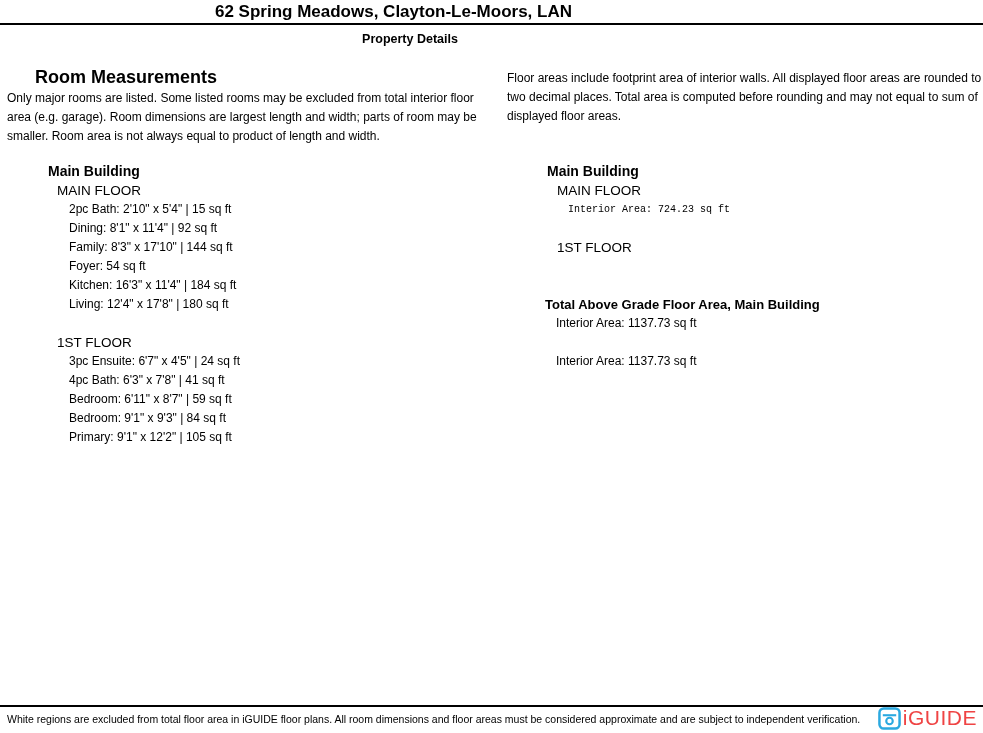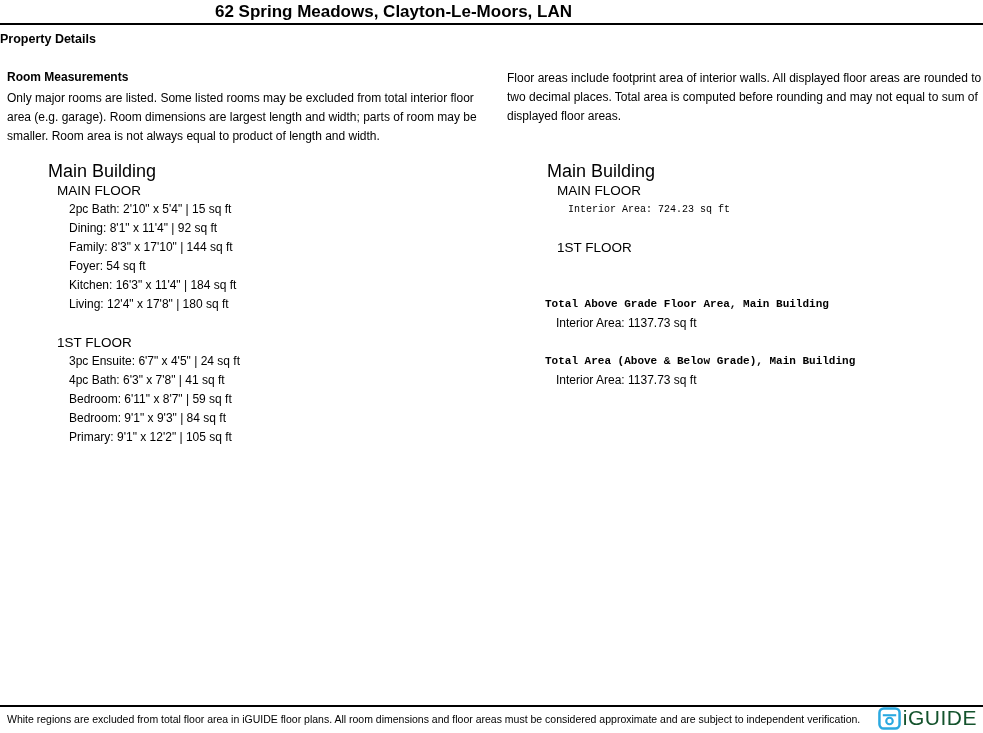--- a/index.html
+++ b/index.html
@@ -31,54 +31,55 @@
     left: 0;
     width: 983px;
     height: 2px;
     background: #000000;
   }
   .doc-subtitle {
     position: absolute;
     top: 31px;
     left: 0;
     width: 820px;
-    text-align: left;
+    text-align: center;
     font-size: 12.5px;
     font-weight: bold;
     line-height: 16px;
   }
 
   
   .col-left  { position: absolute; left: 7px;   top: 69px; width: 483px; }
   .col-right { position: absolute; left: 507px; top: 69px; width: 476px; }
 
   .section-heading {
-    font-size: 12px;
+    font-size: 18px;
     font-weight: bold;
     line-height: 16px;
     margin-bottom: 4px;
+    margin-left: 28px;
   }
   .section-desc {
     font-size: 12px;
     line-height: 19px;
     width: 480px;
   }
   .col-right .section-desc { width: 482px; }
 
   
   .list-block { position: absolute; top: 162px; }
 
   .row { height: 19px; line-height: 19px; white-space: nowrap; }
   .row.blank { height: 19px; }
 
-  .building-name { padding-left: 41px; font-size: 18px; font-weight: normal; }
+  .building-name { padding-left: 41px; font-size: 14px; font-weight: bold; }
   .floor-name    { padding-left: 50px; font-size: 13.5px; }
   .room-line     { padding-left: 62px; font-size: 12px; }
   .area-line     { padding-left: 61px; font-size: 10px; font-family: Liberation Mono, monospace; }
-  .total-label   { padding-left: 38px; font-size: 11px; font-weight: bold; font-family: Liberation Mono, monospace; }
+  .total-label   { padding-left: 38px; font-size: 13px; font-weight: bold; }
   .total-area    { padding-left: 49px; font-size: 12px; }
 
   
   .footer-rule {
     position: absolute;
     top: 705px;
     left: 0;
     width: 983px;
     height: 2px;
     background: #000000;
@@ -91,21 +92,21 @@
     line-height: 14px;
     width: 860px;
   }
   .brand {
     position: absolute;
     right: 6px;
     top: 706px;
     display: flex;
     align-items: center;
     gap: 2px;
-    color: #14532d;
+    color: #ef4444;
     text-align: center;
   }
   .brand-text {
     font-size: 21px;
     line-height: 24px;
     letter-spacing: 0.5px;
   }
 </style>
 </head>
 <body>
@@ -150,21 +151,20 @@
       <div class="row building-name" style="padding-left:40px;">Main Building</div>
       <div class="row floor-name">MAIN FLOOR</div>
       <div class="row area-line">Interior Area: 724.23 sq ft</div>
       <div class="row blank"></div>
       <div class="row floor-name">1ST FLOOR</div>
       <div class="row blank"></div>
       <div class="row blank"></div>
       <div class="row total-label">Total Above Grade Floor Area, Main Building</div>
       <div class="row total-area">Interior Area: 1137.73 sq ft</div>
       <div class="row blank"></div>
-      <div class="row total-label">Total Area (Above &amp; Below Grade), Main Building</div>
       <div class="row total-area">Interior Area: 1137.73 sq ft</div>
     </div>
   </div>
 
   <div class="footer-rule"></div>
   <div class="footer-disclaimer">White regions are excluded from total floor area in iGUIDE floor plans. All room dimensions and floor areas must be considered approximate and are subject to independent verification.</div>
   <div class="brand">
     <span style="display:inline-flex;">
       <svg width="23" height="23" viewBox="0 0 24 24">
         <rect x="1.5" y="1.5" width="21" height="21" rx="4.5" fill="none" stroke="#2BA9E0" stroke-width="2.6"></rect>

